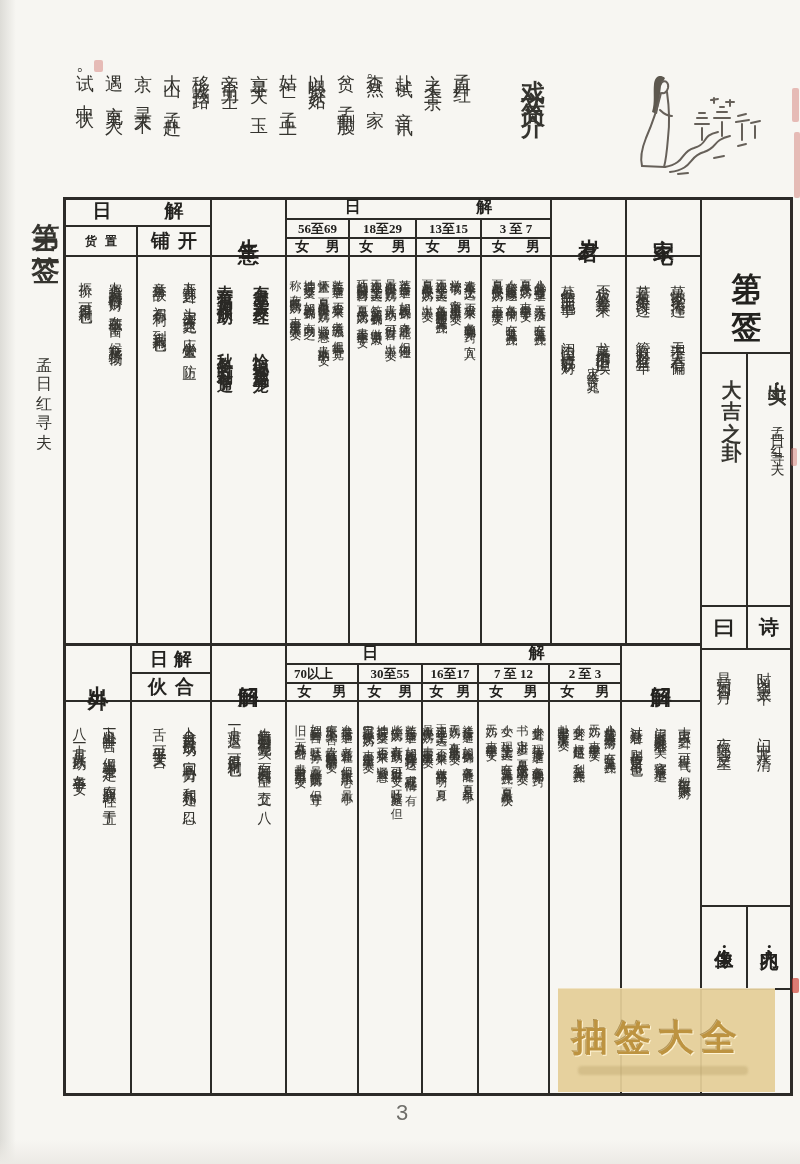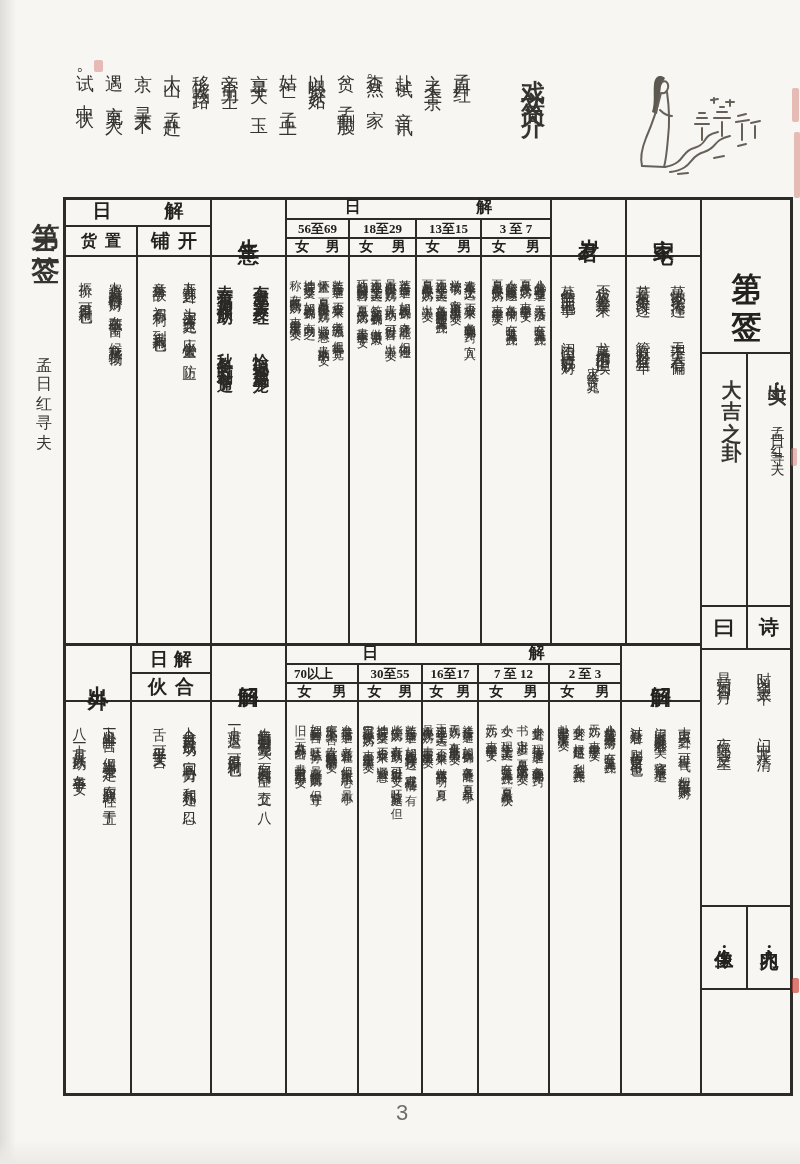--- a/index.html
+++ b/index.html
@@ -152,21 +152,21 @@
     <div>时凶遇太平　　门中井水清</div>
     <div>昌荣如日月　　夜郎遇文星</div>
   </div>
   <div class="cell v hdr" style="left:748px;top:907px;width:42px;height:79px;font-size:19px;letter-spacing:2px;">内兆:</div>
   <div class="cell v hdr" style="left:702px;top:907px;width:44px;height:79px;font-size:19px;letter-spacing:2px;">生像:</div>
 
   <div class="cell hdr-spread" style="left:66px;top:197px;width:144px;height:28px;font-size:19px;">
     <span>日</span>
     <span>解</span>
   </div>
-  <div class="cell hdr" style="left:66px;top:227px;width:70px;height:28px;font-size:16px;letter-spacing:8px;padding-left:8px;">货置</div>
+  <div class="cell hdr" style="left:66px;top:227px;width:70px;height:28px;font-size:12px;letter-spacing:8px;padding-left:8px;">货置</div>
   <div class="cell hdr" style="left:138px;top:227px;width:72px;height:28px;font-size:19px;letter-spacing:8px;padding-left:8px;">铺开</div>
   <div class="cell v hdr vhdr" style="left:212px;top:197px;width:73px;height:58px;">生意</div>
   <div class="cell hdr-spread" style="left:287px;top:197px;width:263px;height:21px;font-size:16px;">
     <span>日</span>
     <span>解</span>
   </div>
   <div class="cell v hdr vhdr" style="left:552px;top:197px;width:73px;height:58px;">岁君</div>
   <div class="cell v hdr vhdr" style="left:627px;top:197px;width:73px;height:58px;">家宅</div>
 
   <div class="cell hdr range" style="left:287px;top:220px;width:61px;height:17px;">56至69</div>
@@ -312,20 +312,24 @@
     <div>无妨　吉星守度平安</div>
     <div>小女之卦　根苗足旺　利益上人并茂</div>
     <div>卦中吉星守度出入平安</div>
   </div>
   <div class="cell v b3" style="left:622px;top:702px;width:78px;height:391px;">
     <div>吉宅人口之卦　可得喜气　但数年以来财</div>
     <div>门庭水道以及灶君不美　宜修通水道</div>
     <div>过新灶君　则居住财丁昌盛也</div>
   </div>
 
+  <div class="wm">
+    <div class="wm-text">抽签大全</div>
+    <div class="wm-sub"></div>
+  </div>
 
   <div class="pagenum">3</div>
 
   <div class="mark" style="left:94px;top:60px;width:9px;height:12px;"></div>
   <div class="mark" style="left:792px;top:88px;width:7px;height:34px;"></div>
   <div class="mark" style="left:794px;top:132px;width:6px;height:66px;"></div>
   <div class="mark" style="left:791px;top:448px;width:6px;height:18px;"></div>
   <div class="mark bright" style="left:792px;top:978px;width:7px;height:15px;"></div>
 </div>
 

